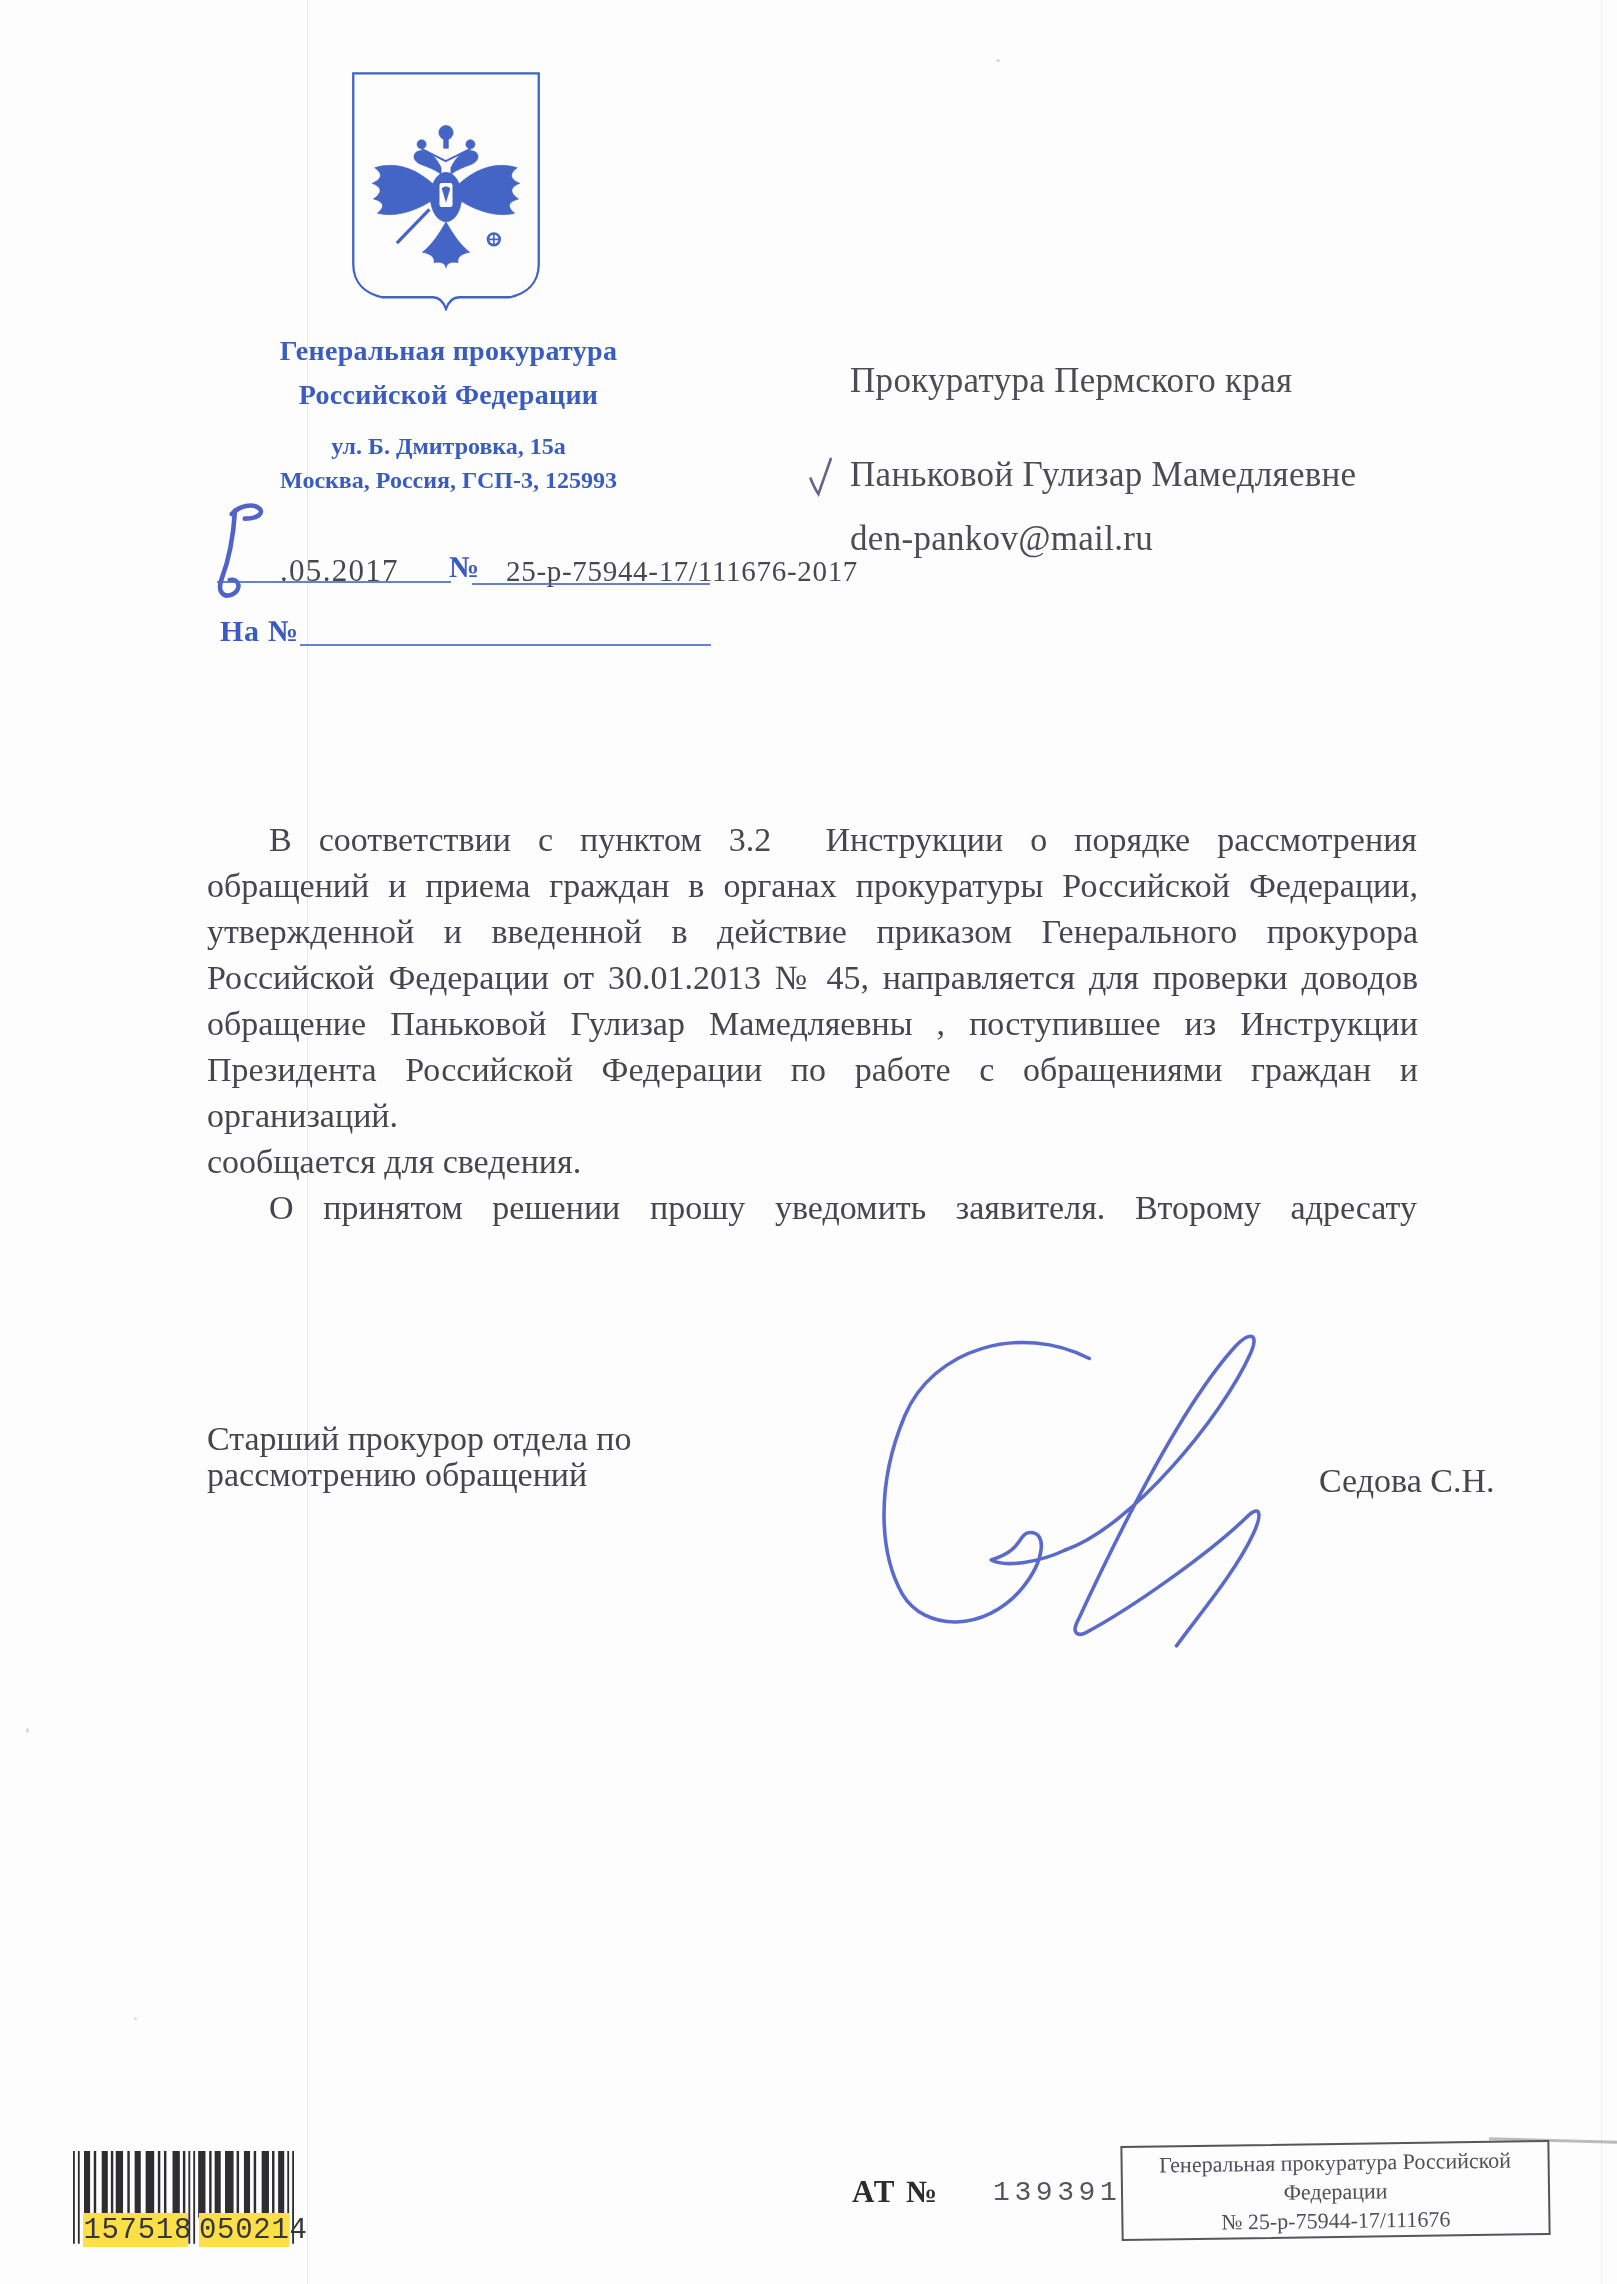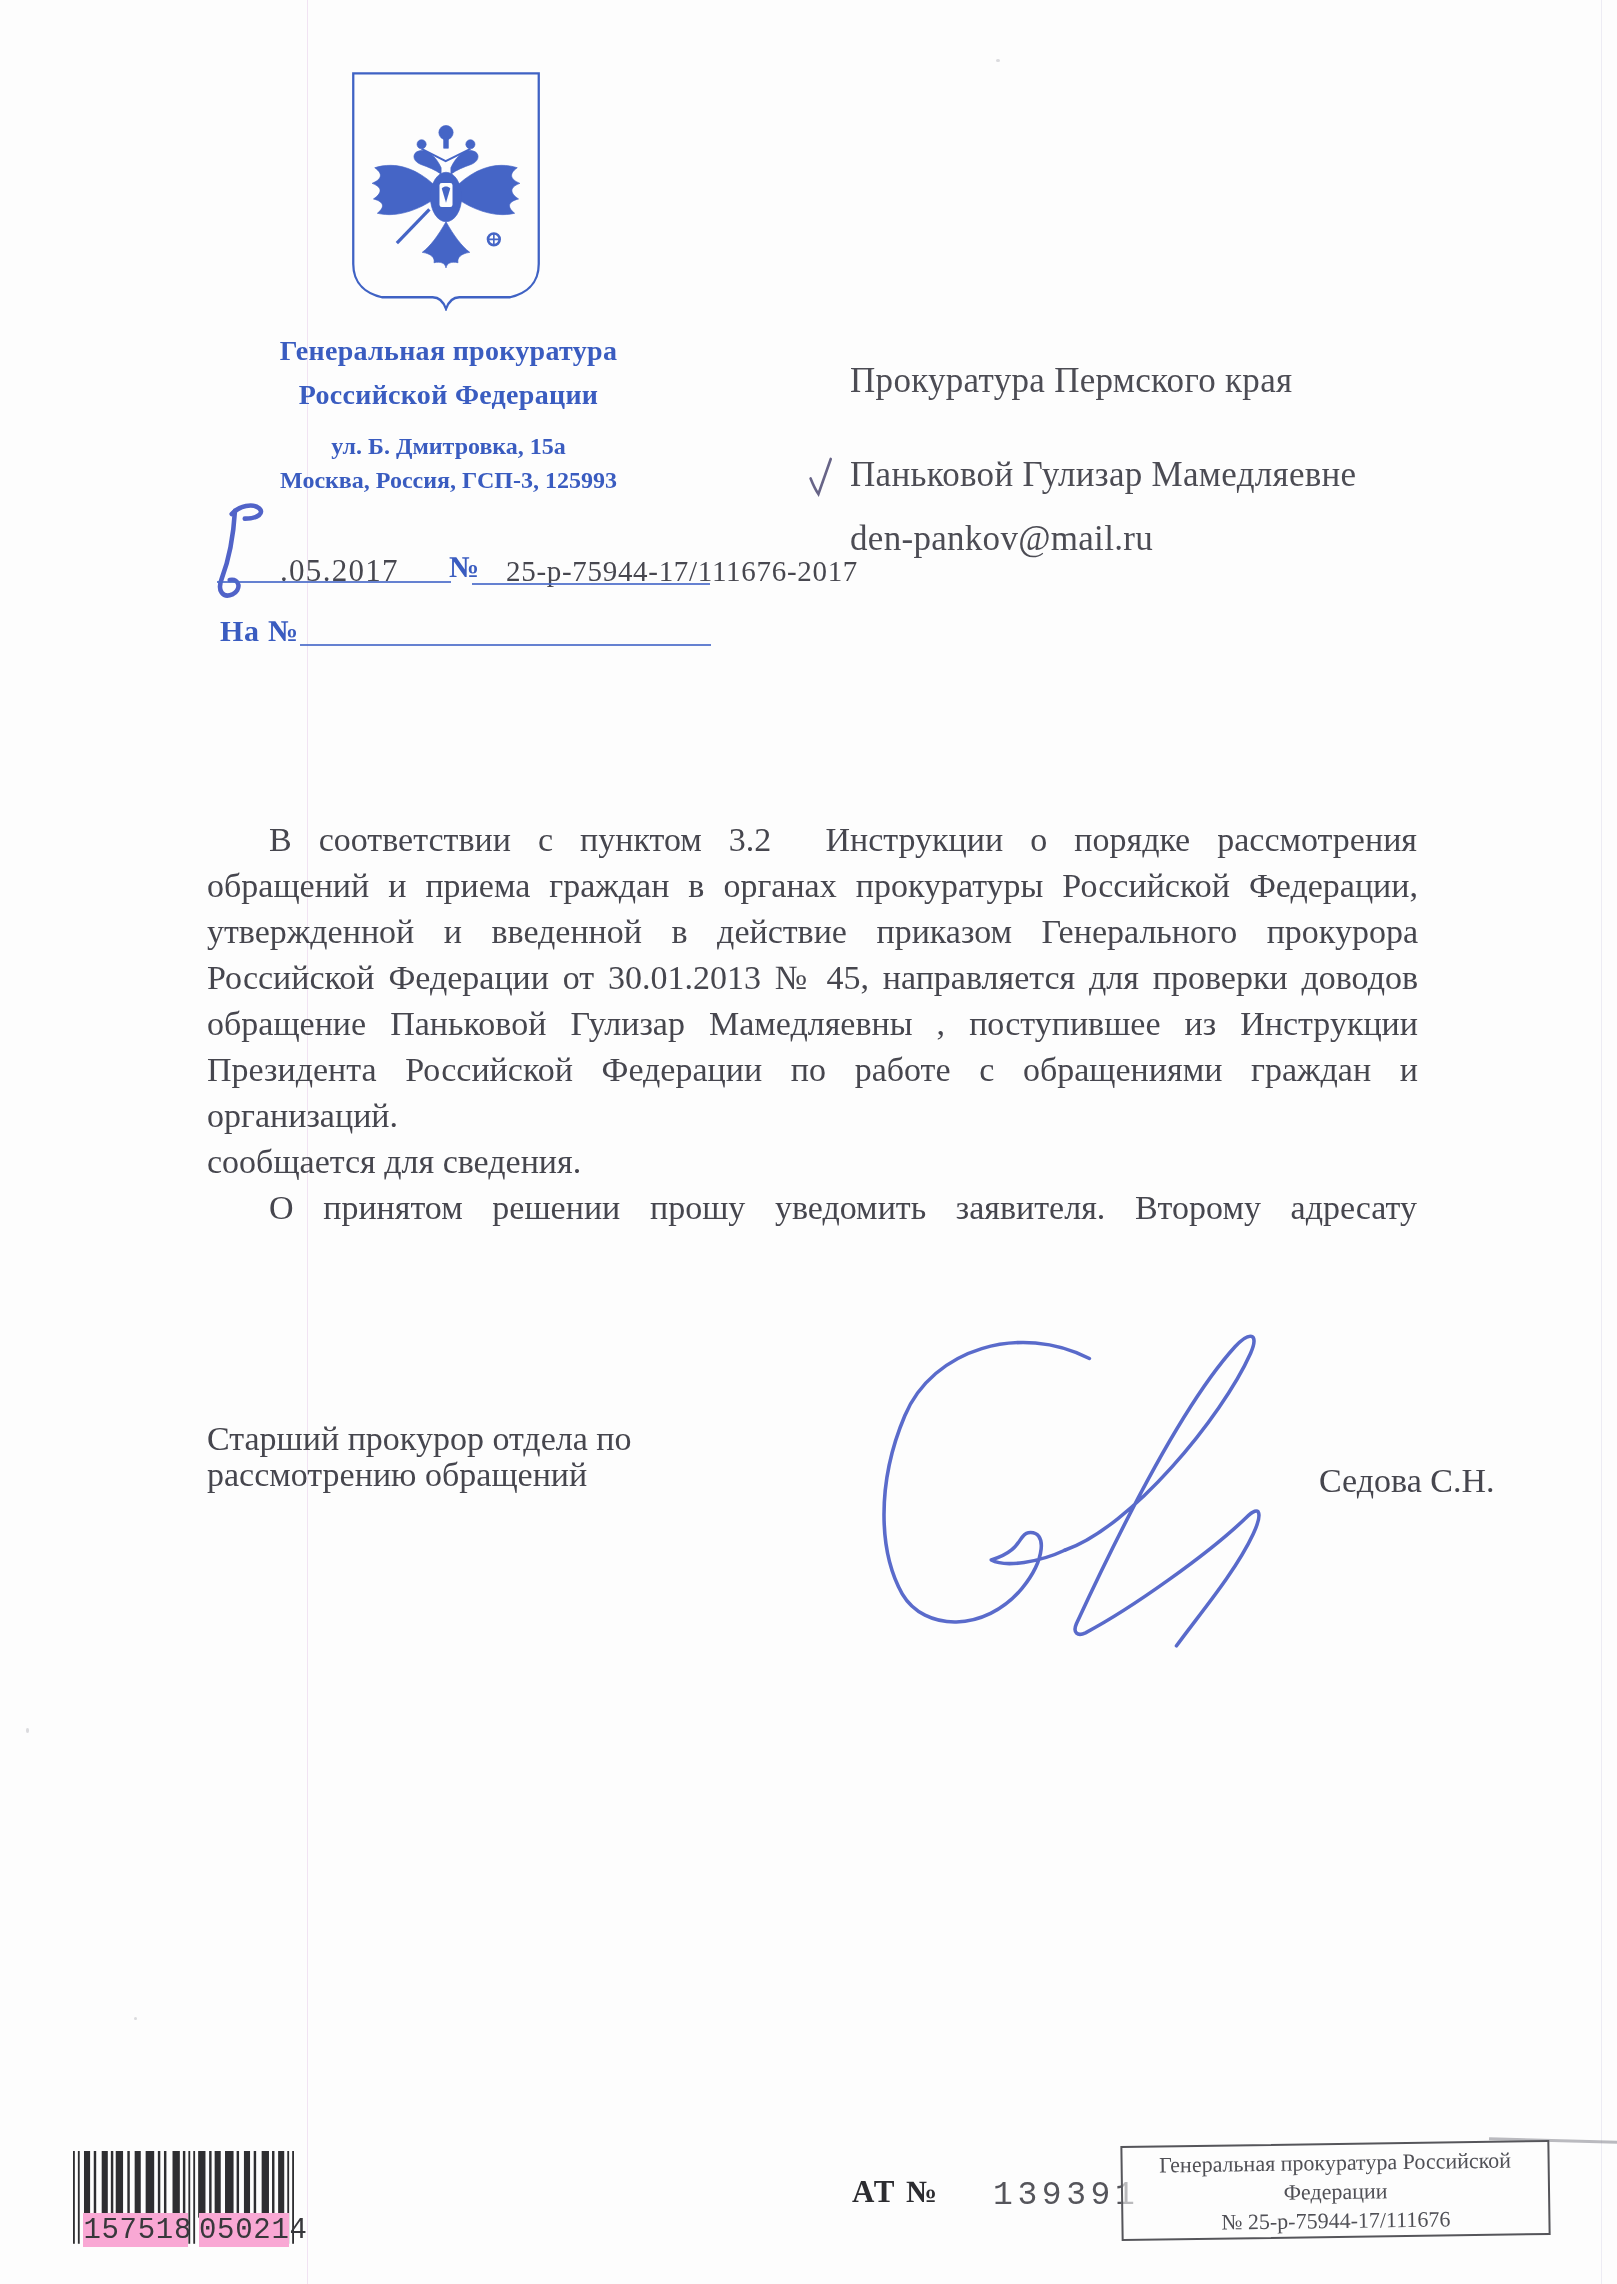--- a/index.html
+++ b/index.html
@@ -39,26 +39,26 @@
   .bline.plast{text-align-last:left;}
   .bline.indent{padding-left:62px;width:1148px;}
   .attach-block{left:207px;top:1265px;width:1216px;color:#46464e;font-size:34px;}
   .aline{text-align:justify;text-align-last:justify;height:51px;line-height:51px;}
   .aline.plast{text-align-last:left;}
   
   .position-block{left:207px;top:1421px;width:585px;color:#46464e;font-size:34px;line-height:36px;}
   .signer{left:1319px;top:1462px;color:#46464e;font-size:34px;text-align:center;}
   
   .barcode-wrap{left:73px;top:2151px;width:221px;height:107px;}
-  .bc-digits{position:absolute;top:62px;height:34px;background:#f9a8d4;
+  .bc-digits{position:absolute;top:62px;height:34px;background:#fde047;
     font-family:"Liberation Mono","DejaVu Sans Mono",monospace;font-size:29px;color:#37373b;
     text-align:center;line-height:36px;letter-spacing:0.7px;}
   .at-label{left:852px;top:2174px;font-size:31px;font-weight:bold;color:#2c2c30;letter-spacing:2px;}
   .at-number{left:993px;top:2177px;font-family:"Liberation Mono","DejaVu Sans Mono",monospace;
-    font-size:33px;color:#55555b;letter-spacing:4.6px;}
+    font-size:28px;color:#55555b;letter-spacing:4.6px;}
   .stamp-box{
     left:1121px;top:2143px;width:425px;height:88px;border:2px solid #55555a;
     transform:rotate(-0.8deg);text-align:center;color:#505056;font-size:22px;line-height:29px;
     padding-top:2.6px;background:rgba(253,253,253,.6);
   }
 </style>
 </head>
 <body>
 
 <div class="page">

